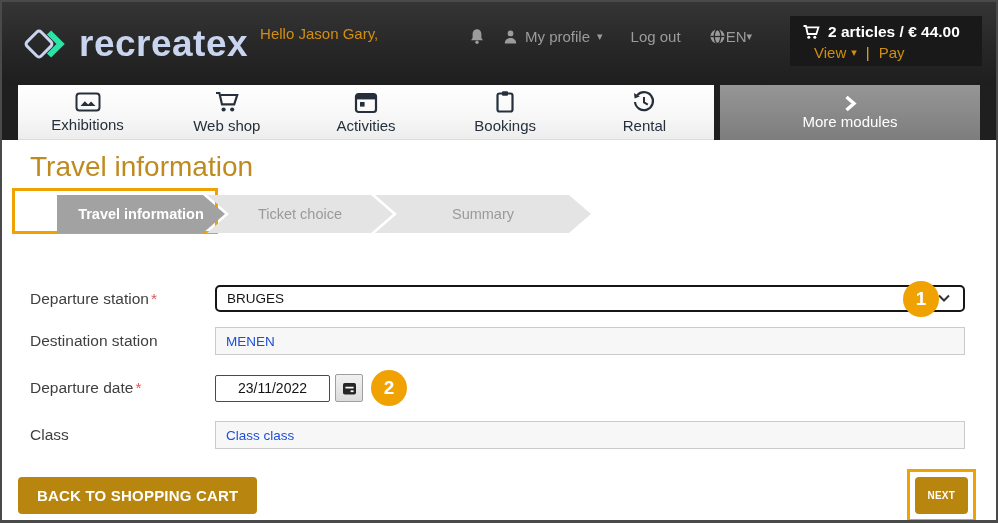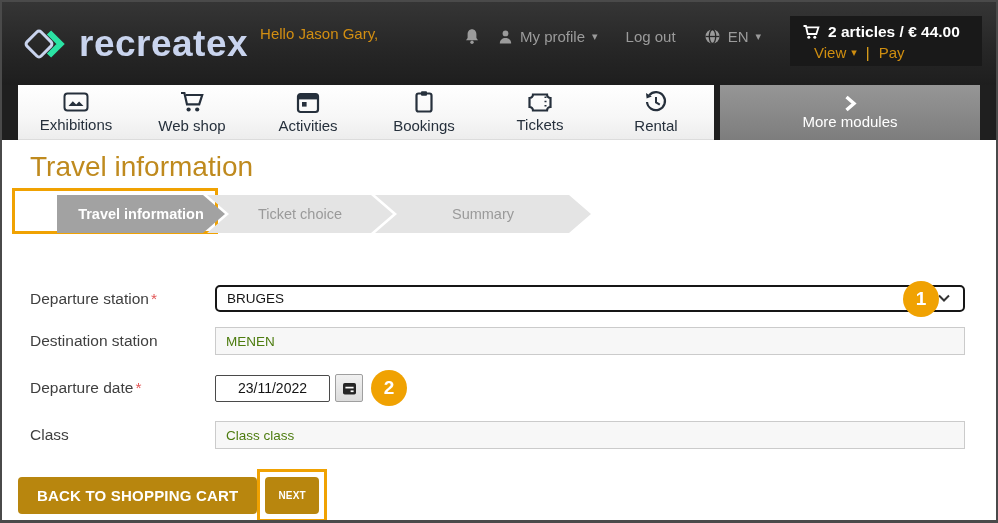--- a/index.html
+++ b/index.html
@@ -20,21 +20,21 @@
   .logo { display:flex; align-items:center; gap:9px; margin-left:22px; cursor:pointer; }
   .logo svg { display:block; }
   .logo-text { font-size:37px; font-weight:700; color:#c9d4ee; letter-spacing:.5px; line-height:1; }
   .greeting { color:#d28e12; font-size:15px; margin-left:12px; position:relative; top:-10px; white-space:nowrap; }
 
   .topbar-right { position:absolute; right:14px; top:0; height:83px; display:flex; align-items:center; }
   .mini-cluster { display:flex; align-items:center; position:relative; top:-7px; color:#9b9b9b; font-size:15px; }
   .bell-btn { margin-right:18px; cursor:pointer; display:flex; }
   .profile { display:flex; align-items:center; gap:7px; margin-right:28px; cursor:pointer; }
   .logout { margin-right:28px; cursor:pointer; color:#9b9b9b; text-decoration:none; }
-  .lang { display:flex; align-items:center; gap:7px; margin-right:29px; cursor:pointer; }
+  .lang { display:flex; align-items:center; margin-right:38px; cursor:pointer; }
   .caret { font-size:11px; position:relative; top:0px; color:#9b9b9b; }
 
   .cartbox {
     width:192px; height:50px; background:#191919; margin-top:8px;
     padding:7px 12px 6px; display:flex; flex-direction:column; gap:3px; align-items:flex-start;
   }
   .cart-line1 { display:flex; align-items:center; gap:8px; color:#ffffff; font-weight:700; font-size:15.5px; white-space:nowrap; }
   .cart-line2 { display:flex; align-items:center; gap:9px; font-size:15px; padding-left:12px; }
   .cart-link { color:#cf8e10; cursor:pointer; display:flex; align-items:center; gap:5px; }
   .cart-link .caret { color:#cf8e10; }
@@ -80,39 +80,39 @@
   .req { color:#e25555; margin-left:2px; }
   .field-wrap { position:relative; width:750px; }
 
   .select {
     height:27px; width:750px; border:2px solid #161616; border-radius:5px; background:#fff;
     display:flex; align-items:center; justify-content:space-between; padding:0 12px 0 10px;
     font-size:13.5px; color:#141414; cursor:pointer;
   }
   .readonly {
     height:28px; width:750px; background:#f7f7f7; border:1px solid #cbcbcb;
-    display:flex; align-items:center; padding:0 10px; font-size:13.5px; color:#4d7c0f;
+    display:flex; align-items:center; padding:0 10px; font-size:13.5px; color:#1d4ed8;
   }
   .date-input {
     width:115px; height:27px; border:1px solid #4a4a4a; border-radius:2px;
     text-align:center; font-size:14px; color:#141414; font-family:inherit; background:#fff;
   }
   .cal-btn {
     width:28px; height:28px; margin-left:5px; border:1px solid #9f9f9f; border-radius:2px;
     background:linear-gradient(180deg,#f1f1f1,#dcdcdc); display:flex; align-items:center; justify-content:center; cursor:pointer; padding:0;
   }
 
   .badge {
     width:36px; height:36px; border-radius:50%; background:#f0a202; color:#fff;
     font-weight:700; font-size:19px; display:flex; align-items:center; justify-content:center;
   }
   .badge-1 { position:absolute; right:26px; top:-4px; }
   .badge-2 { margin-left:8px; }
 
-  .actions { display:flex; align-items:center; margin-top:20px; margin-left:-12px; }
+  .actions { display:flex; justify-content:space-between; align-items:center; margin-top:20px; margin-left:-12px; }
   .btn-gold {
     height:37px; background:#b8860e; color:#fff; border:none; border-radius:4px;
     font-weight:700; font-size:15px; letter-spacing:.2px; font-family:inherit; cursor:pointer;
   }
   .back-btn { padding:0 19px; }
   .next-wrap { border:3px solid #f0a202; padding:5px; }
   .next-btn { padding:0 13px; font-size:10px; }
 </style>
 </head>
 <body>
@@ -203,27 +203,20 @@
         <span>Activities</span>
       </div>
       <div class="nav-item">
         <svg width="24" height="24" viewBox="0 0 24 24">
           <rect x="4.5" y="3.5" width="15" height="18" rx="2" fill="none" stroke="#26303c" stroke-width="2.2"></rect>
           <rect x="9" y="1.3" width="6" height="4.4" rx="1" fill="#26303c"></rect>
         </svg>
         <span>Bookings</span>
       </div>
       <div class="nav-item">
-        <svg width="26" height="21" viewBox="0 0 26 21">
-          <path d="M6 2.5 h14 a3.5 3.5 0 0 0 3.5 3.5 v9 a3.5 3.5 0 0 0 -3.5 3.5 h-14 a3.5 3.5 0 0 0 -3.5 -3.5 v-9 a3.5 3.5 0 0 0 3.5 -3.5 z" fill="none" stroke="#26303c" stroke-width="2.2"></path>
-          <line x1="18.5" y1="4.5" x2="18.5" y2="16.5" stroke="#26303c" stroke-width="2" stroke-dasharray="1.6 2.6"></line>
-        </svg>
-        <span>Tickets</span>
-      </div>
-      <div class="nav-item">
         <svg width="24" height="24" viewBox="0 0 24 24">
           <path d="M5.2 5.2 A9 9 0 1 1 3 12" fill="none" stroke="#26303c" stroke-width="2.2"></path>
           <path d="M2 3 L2.6 8.4 L7.8 6.6 Z" fill="#26303c"></path>
           <path d="M12 7 v5.4 l3.8 2.2" fill="none" stroke="#26303c" stroke-width="2"></path>
         </svg>
         <span>Rental</span>
       </div>
     </nav>
     <div class="nav-gap"></div>
     <div class="more-modules">

